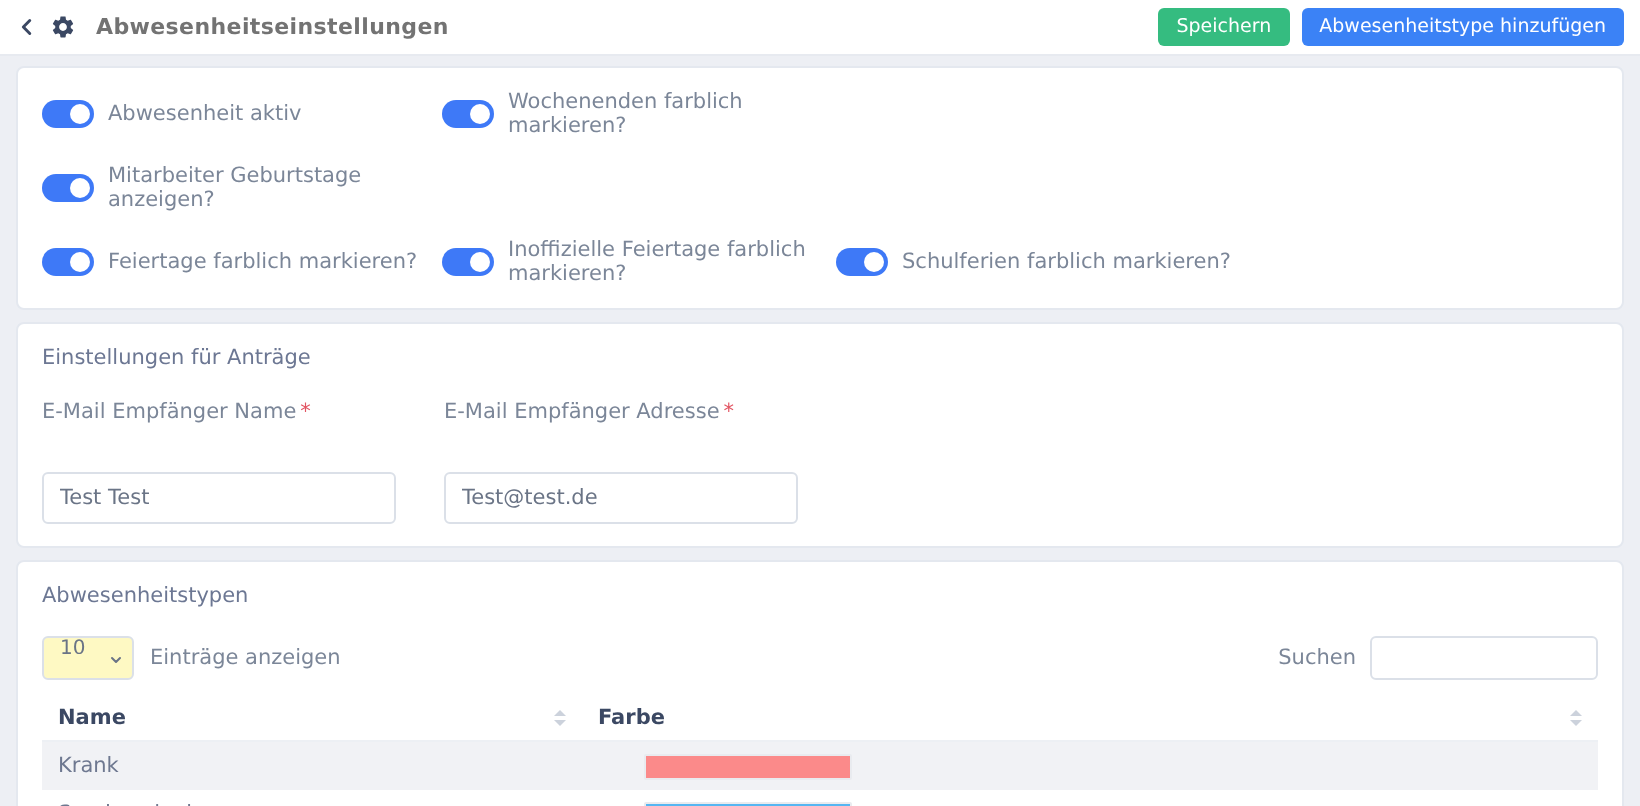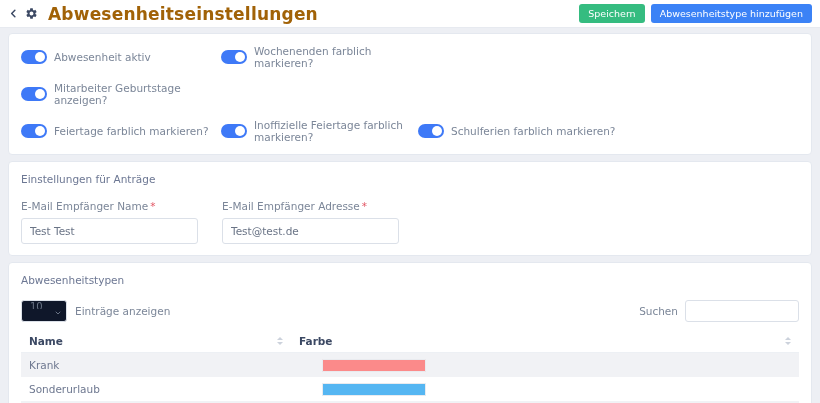--- a/index.html
+++ b/index.html
@@ -11,21 +11,21 @@
     font-size: 10.5px;
   }
   
   .topbar {
     height: 28px; background: #ffffff; border-bottom: 1px solid #e7eaf0;
     display: flex; align-items: center; justify-content: space-between;
     padding: 0 8px;
   }
   .topbar-left { display: flex; align-items: center; gap: 6px; }
   .icon-btn { display: inline-flex; align-items: center; justify-content: center; cursor: pointer; }
-  .page-title { font-size: 17px; font-weight: bold; color: #a16207; margin-left: 4px; letter-spacing: .2px; }
+  .page-title { font-size: 11px; font-weight: bold; color: #737373; margin-left: 4px; letter-spacing: .2px; }
   .topbar-right { display: flex; gap: 6px; align-items: center; }
   .btn-green {
     border: none; border-radius: 3px; color: #fff; font-size: 9.5px;
     font-family: inherit; padding: 4px 9px; cursor: pointer;
   }
   
   main { padding: 5px 8px; }
   .card {
     background: #fff; border: 1px solid #e4e8ef; border-radius: 4px;
     margin-bottom: 6px; padding: 11px 12px;
@@ -43,39 +43,39 @@
     position: relative; width: 26px; height: 14px; border-radius: 8px;
     flex: 0 0 26px; cursor: pointer; display: inline-block;
   }
   .toggle .knob {
     position: absolute; top: 2px; right: 2px; width: 10px; height: 10px;
     border-radius: 50%; background: #fff;
   }
   .toggle-label { color: #7b8698; }
   
   .fields { display: flex; gap: 24px; margin-top: 15px; }
-  .field { display: flex; flex-direction: column; gap: 6px; }
+  .field { display: flex; flex-direction: column; gap: 24px; }
   .field label { font-size: 10.5px; color: #7b8698; }
   .req { color: #e25563; margin-left: 2px; }
   .field input {
     width: 177px; height: 24px; border: 1px solid #dbe0e8; border-radius: 3px;
     font-family: inherit; font-size: 10.5px; color: #6a7486; padding: 12px 8px;
     outline: none; background: #fff;
   }
   
   .table-controls {
     display: flex; align-items: center; justify-content: space-between;
     margin-top: 14px; margin-bottom: 7px;
   }
   .length { display: flex; align-items: center; gap: 8px; }
   .select-wrap { position: relative; }
   .select-wrap select {
     width: 46px; height: 22px; border: 1px solid #dbe0e8; border-radius: 3px;
     font-family: inherit; font-size: 10px; color: #6a7486; padding: 0 16px 12px 8px;
-    appearance: none; -webkit-appearance: none; background: #0f172a; outline: none; cursor: pointer;
+    appearance: none; -webkit-appearance: none; background: #fef9c3; outline: none; cursor: pointer;
   }
   .select-wrap .chev { position: absolute; right: 5px; top: 7px; pointer-events: none; }
   .search { display: flex; align-items: center; gap: 7px; }
   .search input {
     width: 114px; height: 22px; border: 1px solid #dbe0e8; border-radius: 3px;
     font-family: inherit; font-size: 10.5px; color: #6a7486; padding: 0 7px;
     outline: none; background: #fff;
   }
   
   .table { width: 100%; }

